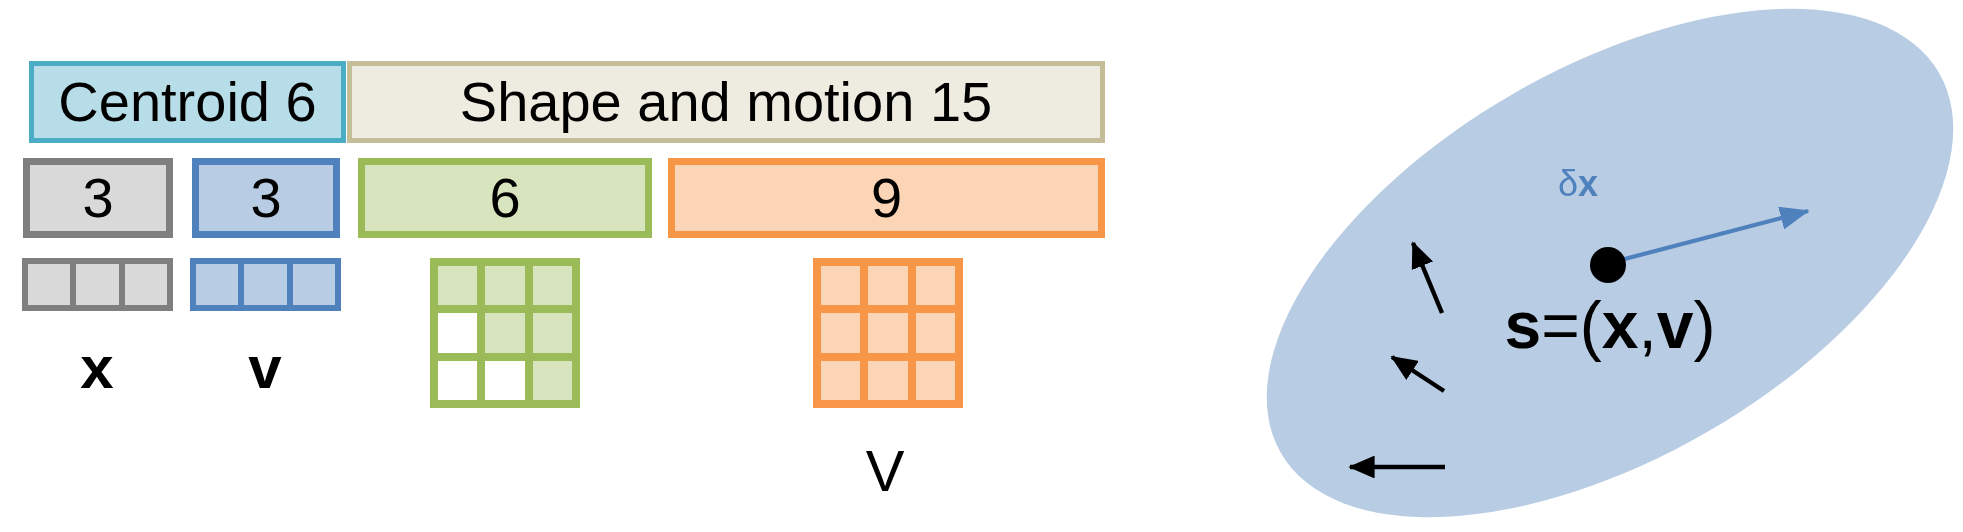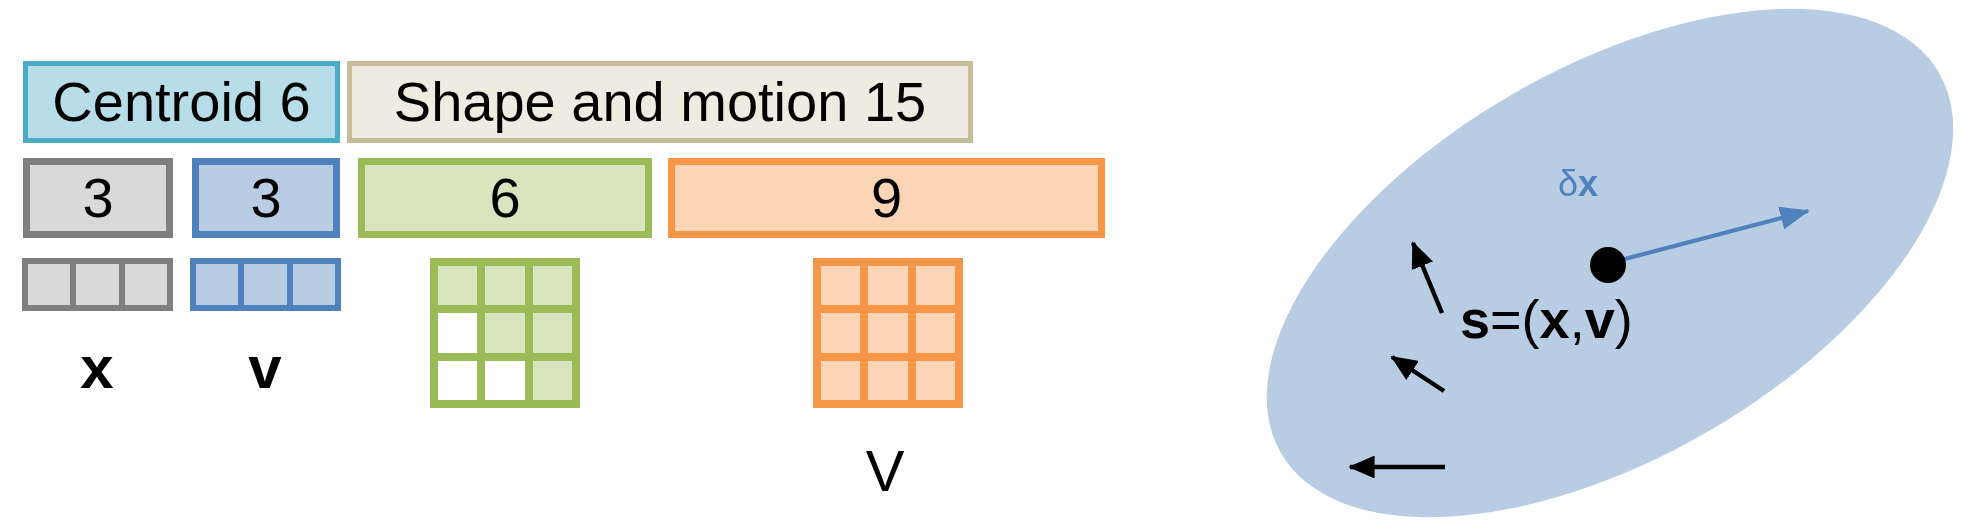--- a/index.html
+++ b/index.html
@@ -38,33 +38,33 @@
   .xv{font-size:60px;font-weight:bold;}
   .matcap{font-size:58px;}
   
   .ellipse{
     position:absolute;left:1230px;top:68px;width:760px;height:390px;border-radius:50%;
     background:var(--ellipse_fill);transform:rotate(-30deg);
   }
   .dot{position:absolute;left:1590px;top:247px;width:36px;height:36px;border-radius:50%;background:#000;}
   .f-cov{left:1615px;top:68px;font-size:60px;}
   .f-dx{left:1558px;top:166px;font-size:36px;color:var(--accent_blue);}
-  .f-s{left:1460px;top:292px;width:300px;font-size:54px;}
+  .f-s{left:1460px;top:292px;width:300px;font-size:66px;text-align:center;}
   .f-dv{left:1283px;top:392px;font-size:56px;}
   .arrows{position:absolute;left:0;top:0;width:1963px;height:532px;pointer-events:none;}
 </style>
 </head>
 <body>
 
 <div class="canvas">
 
-  <div class="box row1 b-teal" style="left:23px;width:317px;">
+  <div class="box row1 b-teal" style="left:29px;width:317px;">
     <span>Centroid 6</span>
   </div>
-  <div class="box row1 b-tan" style="left:347px;width:626px;">
+  <div class="box row1 b-tan" style="left:347px;width:758px;">
     <span>Shape and motion 15</span>
   </div>
 
   <div class="box row2 b-gray" style="left:23px;width:150px;">
     <span>3</span>
   </div>
   <div class="box row2 b-blue" style="left:192px;width:148px;">
     <span>3</span>
   </div>
   <div class="box row2 b-green" style="left:358px;width:294px;">

